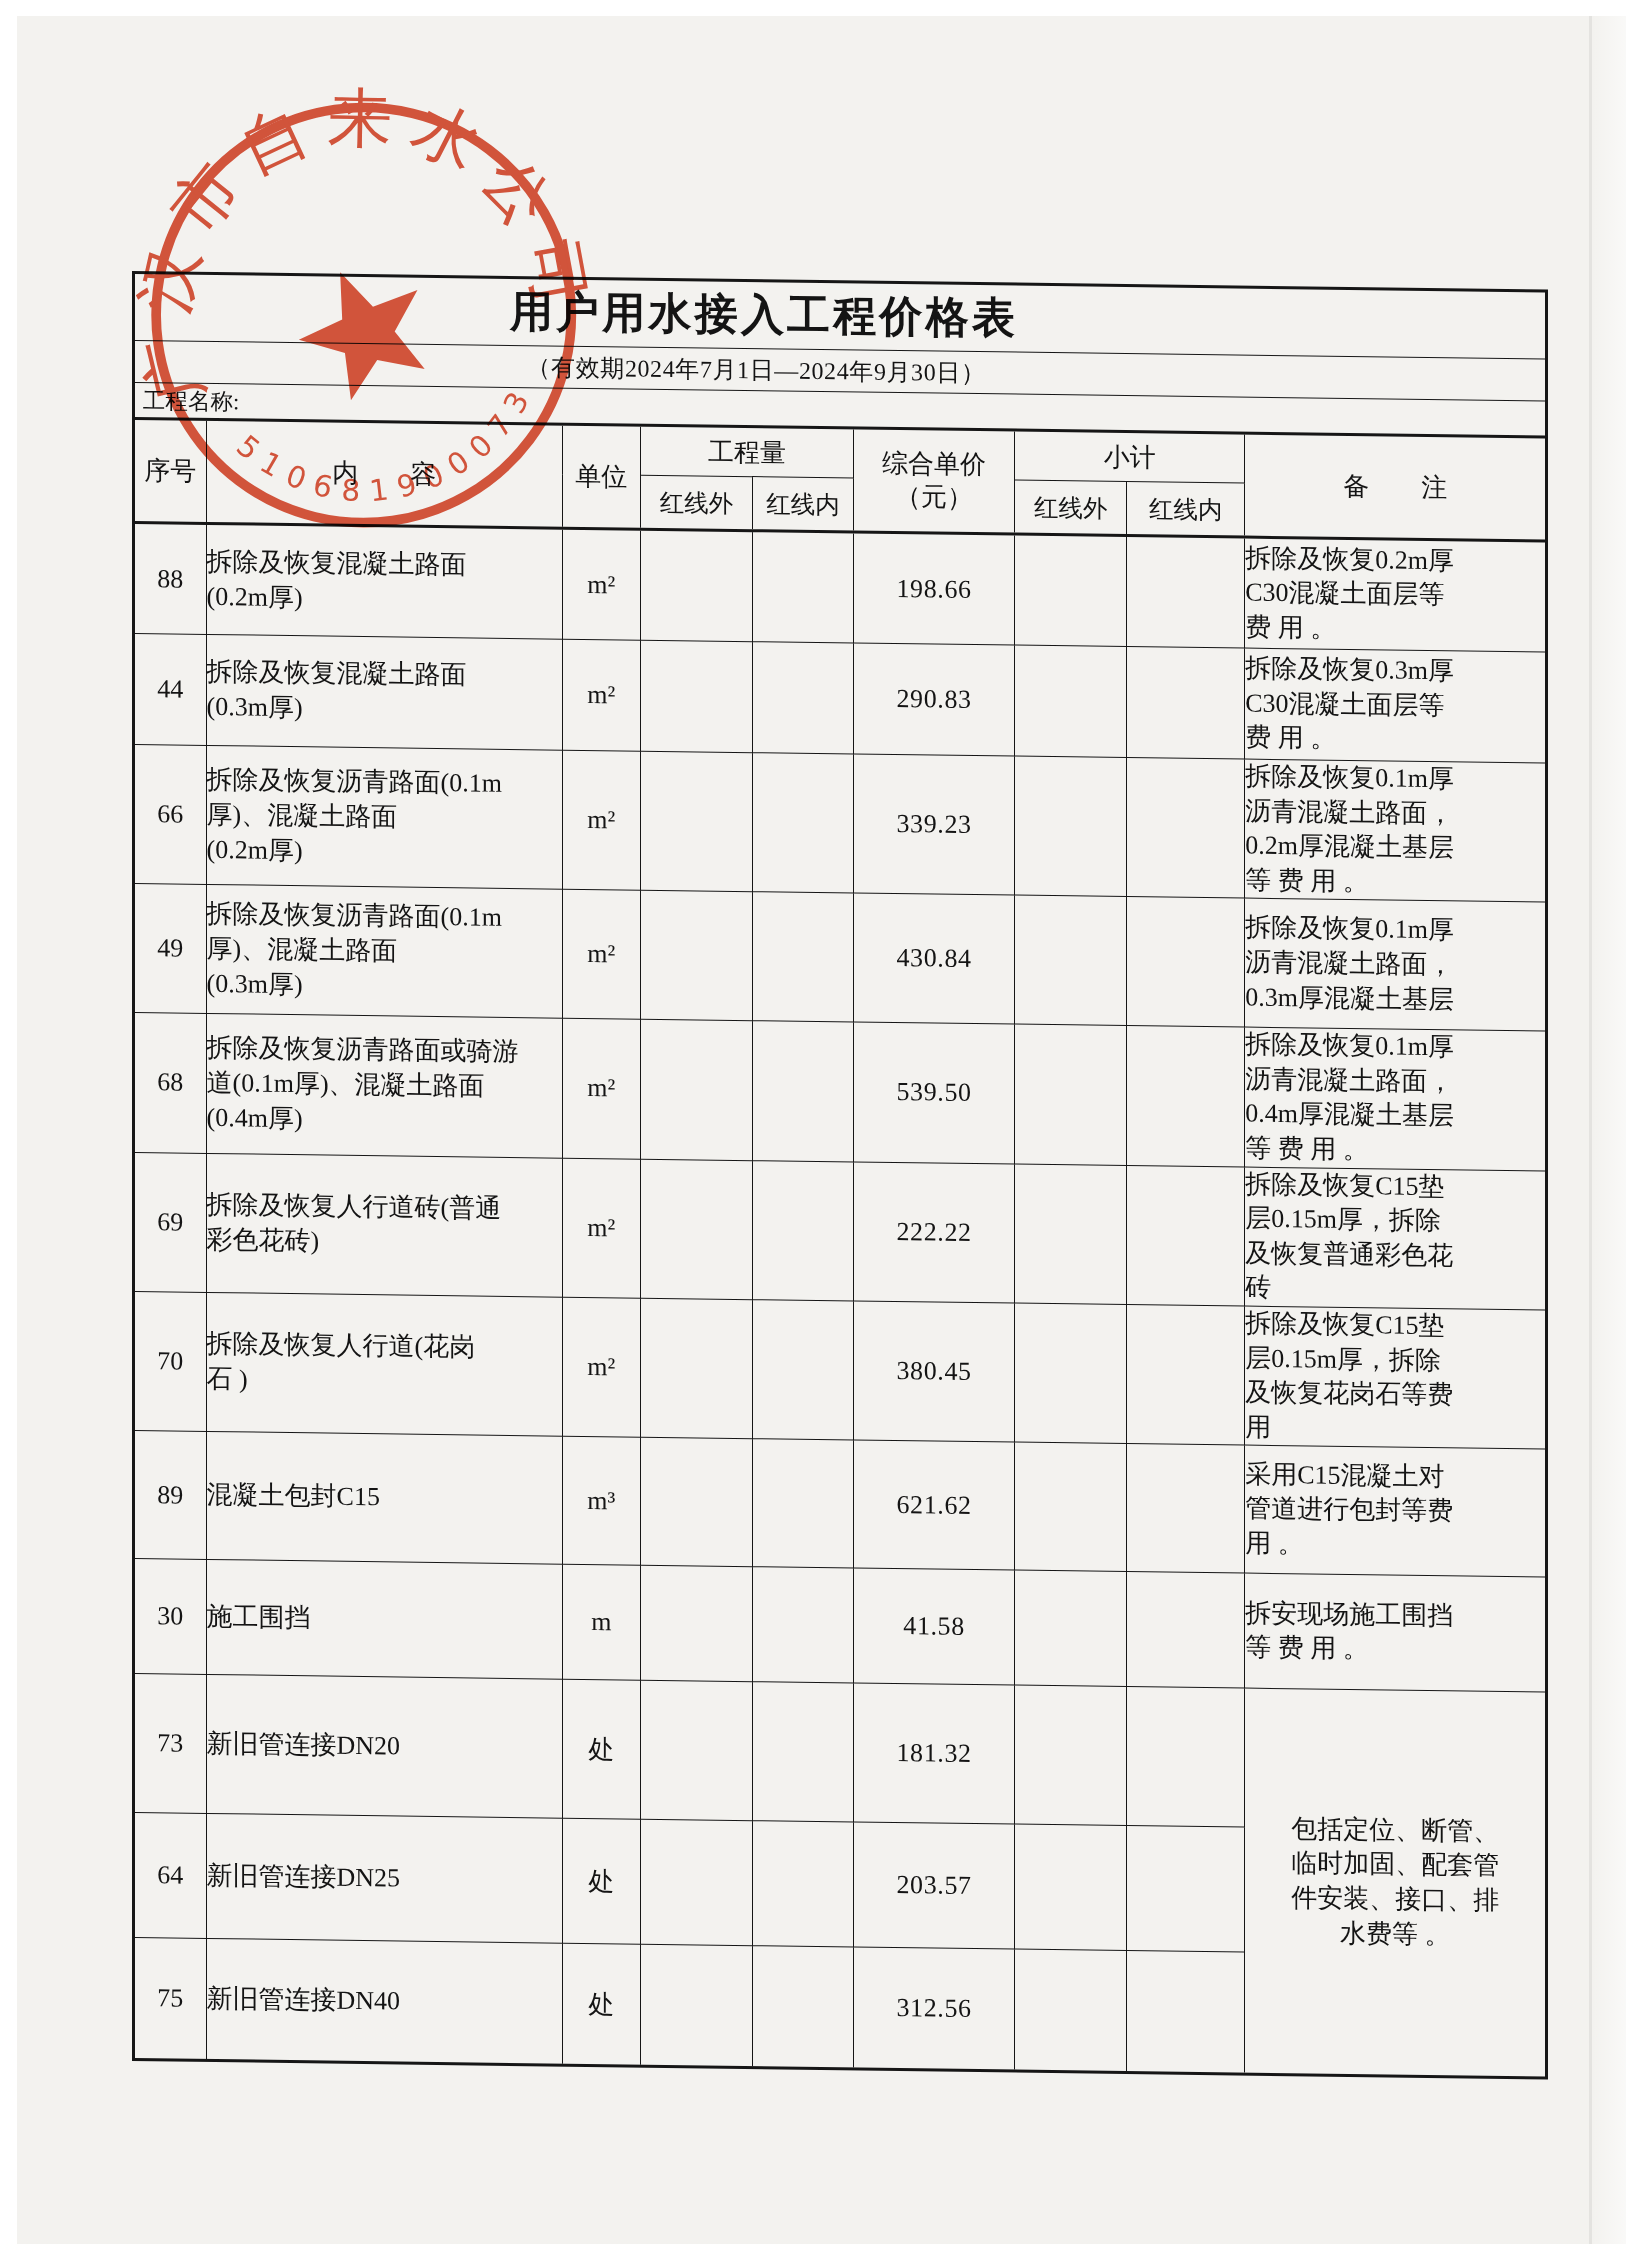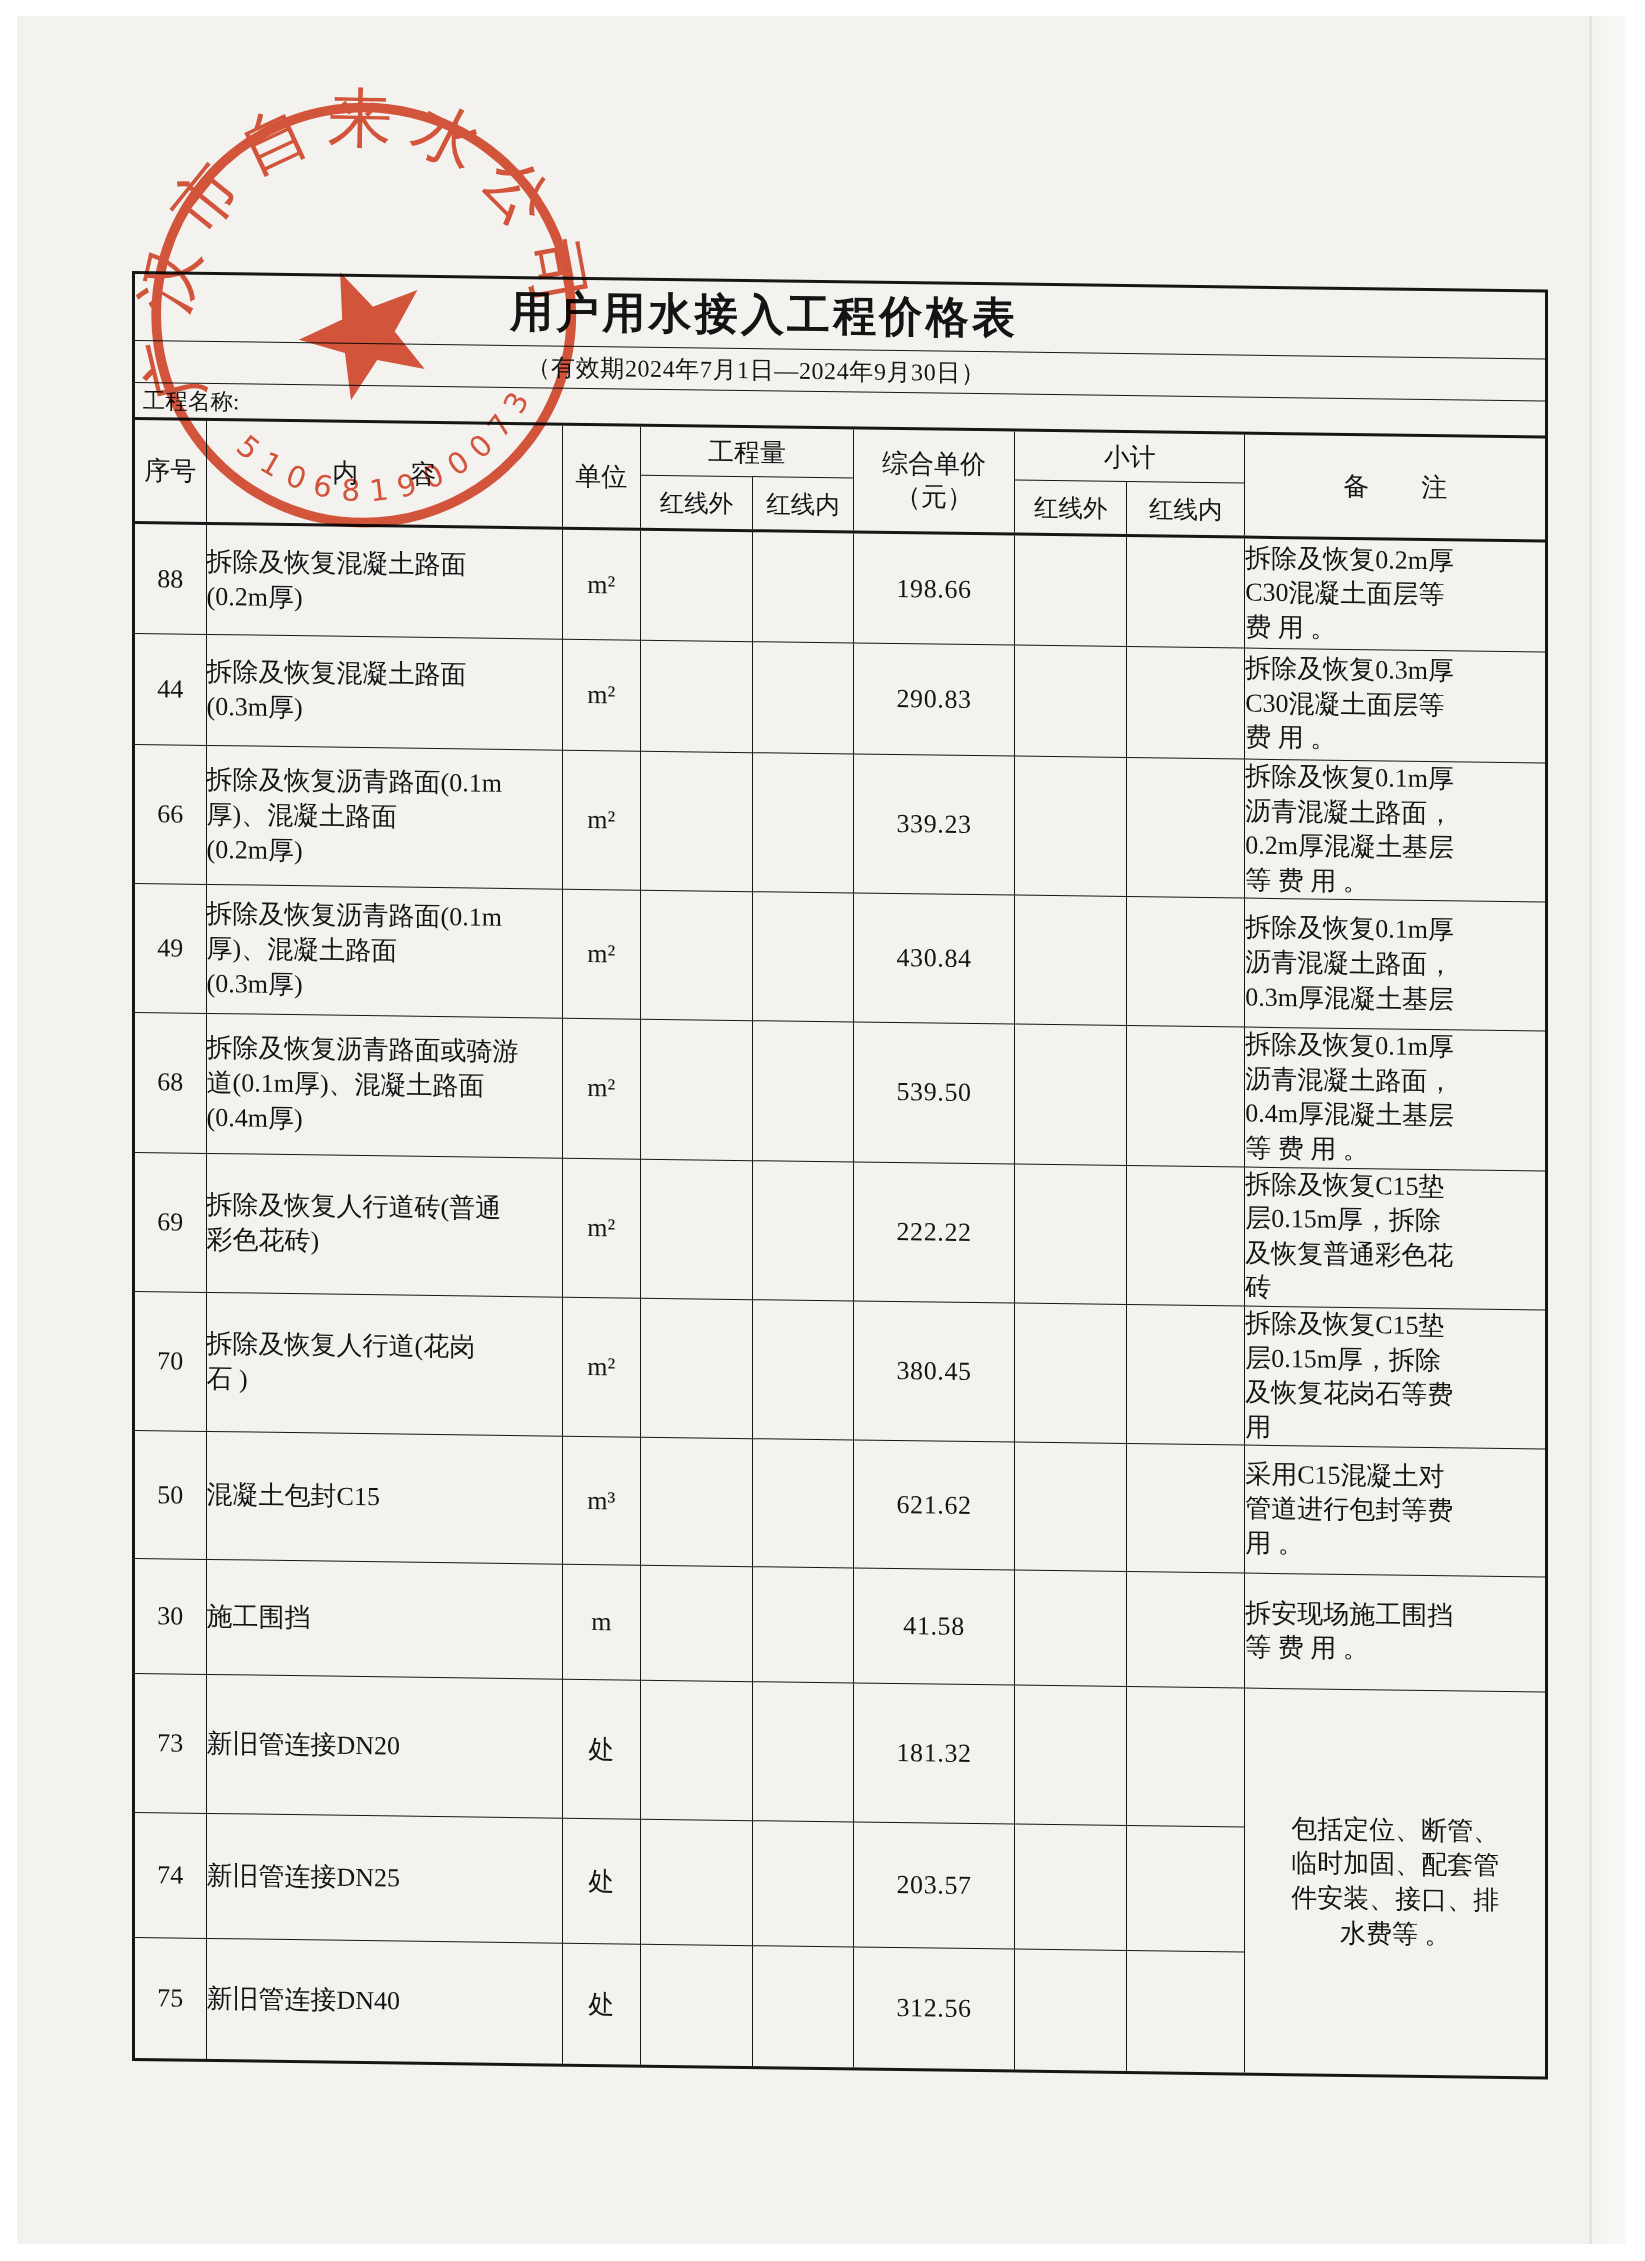--- a/index.html
+++ b/index.html
@@ -256,21 +256,21 @@
           <td class="c-qty"></td>
           <td class="c-price">380.45</td>
           <td class="c-sub"></td>
           <td class="c-sub"></td>
           <td class="c-remark">拆除及恢复C15垫
 层0.15m厚，拆除
 及恢复花岗石等费
 用</td>
         </tr>
         <tr>
-          <td class="c-no">50</td>
+          <td class="c-no">89</td>
           <td class="c-content">混凝土包封C15</td>
           <td class="c-unit">m³</td>
           <td class="c-qty"></td>
           <td class="c-qty"></td>
           <td class="c-price">621.62</td>
           <td class="c-sub"></td>
           <td class="c-sub"></td>
           <td class="c-remark">采用C15混凝土对
 管道进行包封等费
 用 。</td>
@@ -295,21 +295,21 @@
           <td class="c-qty"></td>
           <td class="c-price">181.32</td>
           <td class="c-sub"></td>
           <td class="c-sub"></td>
           <td class="c-remark remark-center" rowspan="3">包括定位、断管、
 临时加固、配套管
 件安装、接口、排
 水费等 。</td>
         </tr>
         <tr>
-          <td class="c-no">74</td>
+          <td class="c-no">64</td>
           <td class="c-content">新旧管连接DN25</td>
           <td class="c-unit">处</td>
           <td class="c-qty"></td>
           <td class="c-qty"></td>
           <td class="c-price">203.57</td>
           <td class="c-sub"></td>
           <td class="c-sub"></td>
         </tr>
         <tr>
           <td class="c-no">75</td>

